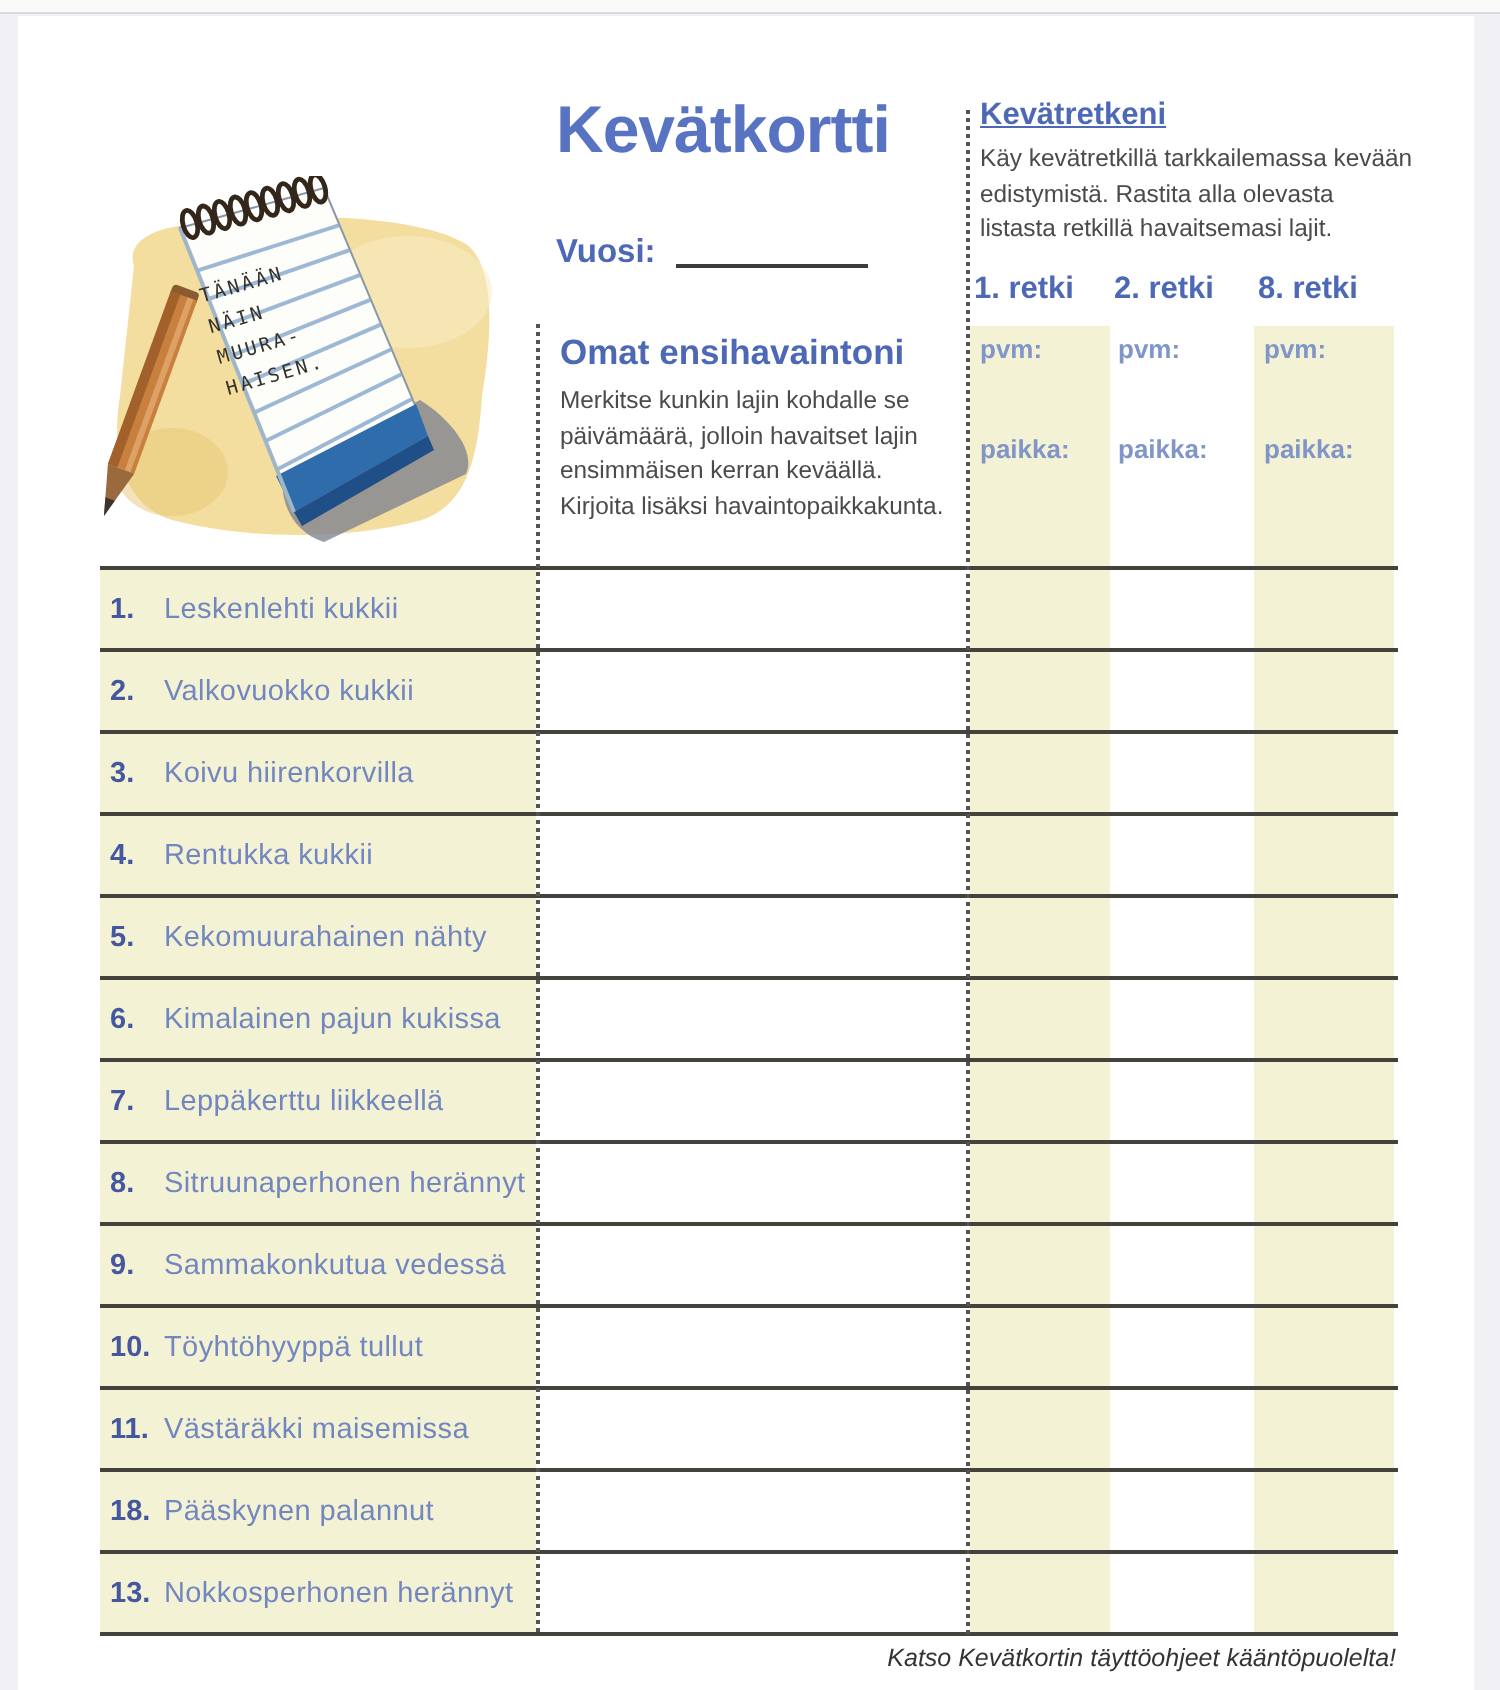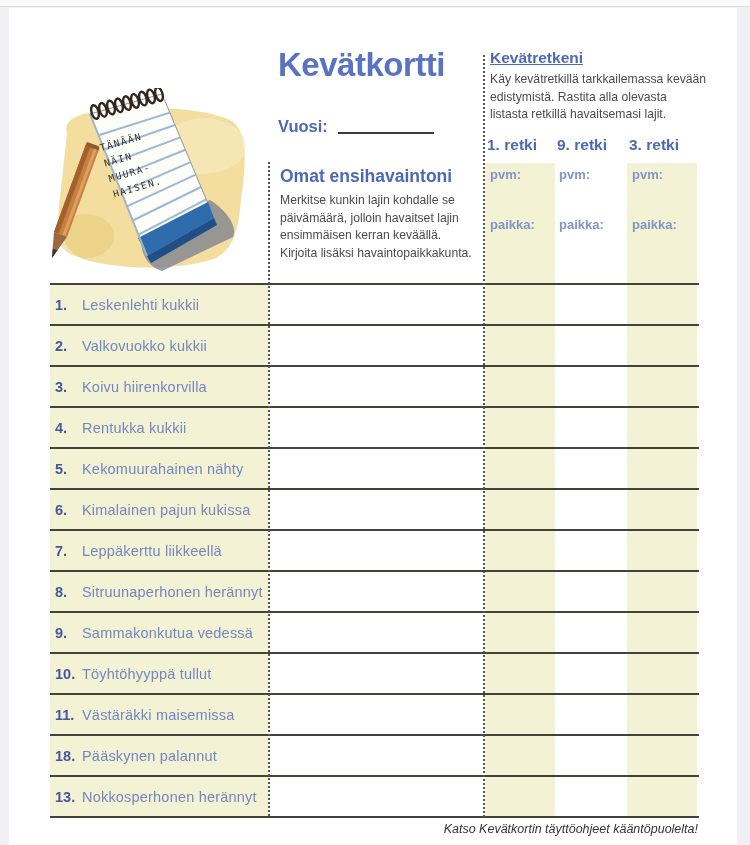--- a/index.html
+++ b/index.html
@@ -133,22 +133,22 @@
   <div class="abs title">Kevätkortti</div>
   <div class="abs year-row">Vuosi:</div>
   <div class="abs year-line"></div>
 
   <div class="abs omat-body">Merkitse kunkin lajin kohdalle se päivämäärä, jolloin havaitset lajin ensimmäisen kerran keväällä. Kirjoita lisäksi havaintopaikkakunta.</div>
   <div class="abs section-heading omat-heading">Omat ensihavaintoni</div>
 
   <div class="abs section-heading retket-heading">Kevätretkeni</div>
   <div class="abs retket-body">Käy kevätretkillä tarkkailemassa kevään edistymistä. Rastita alla olevasta listasta retkillä havaitsemasi lajit.</div>
   <div class="abs trip-header trip-1">1. retki</div>
-  <div class="abs trip-header trip-2">9. retki</div>
-  <div class="abs trip-header trip-3">3. retki</div>
+  <div class="abs trip-header trip-2">2. retki</div>
+  <div class="abs trip-header trip-3">8. retki</div>
 
   <div class="abs yellow ycol-1"></div>
   <div class="abs yellow ycol-3"></div>
   <div class="abs yellow yleft"></div>
 
   <div class="abs field-label pvm fx-1">pvm:</div>
   <div class="abs field-label pvm fx-2">pvm:</div>
   <div class="abs field-label pvm fx-3">pvm:</div>
   <div class="abs field-label paikka fx-1">paikka:</div>
   <div class="abs field-label paikka fx-2">paikka:</div>

